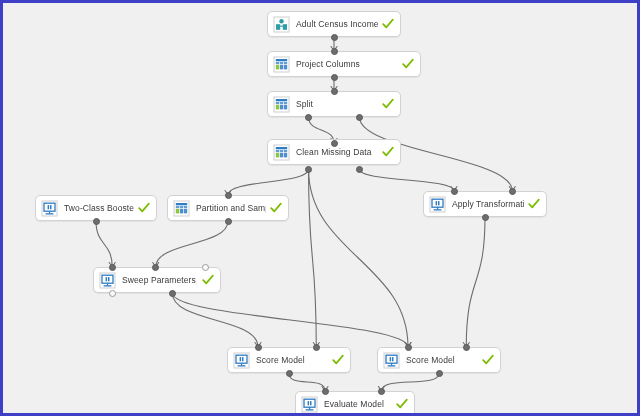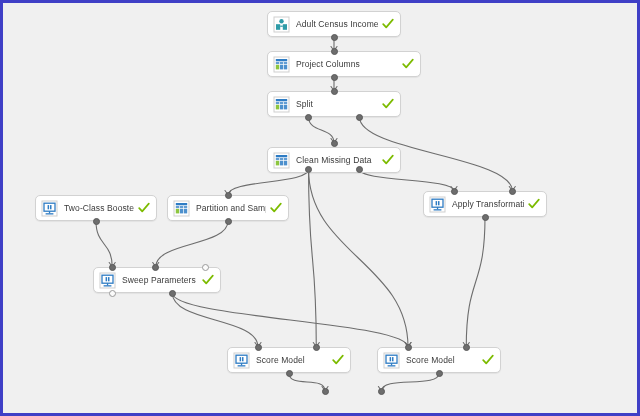--- a/index.html
+++ b/index.html
@@ -167,21 +167,21 @@
           <rect x="11" y="8.8" width="3.2" height="4.6" fill="#2e7cc4" opacity="0.85"></rect>
         </svg>
         <span class="node-label">Split</span>
         <svg viewBox="0 0 12 12" class="node-check">
           <path d="M1.2 6.2 L4.2 9.4 L10.8 1.6" fill="none" stroke="#7cbb00" stroke-width="1.7" stroke-linecap="round" stroke-linejoin="round"></path>
         </svg>
       </div>
       <div class="port filled" style="left: 327.5px; top: 84.5px;"></div>
       <div class="port filled" style="left: 302.04px; top: 110.5px;"></div>
       <div class="port filled" style="left: 352.96px; top: 110.5px;"></div>
-      <div class="node" style="left: 264px; top: 144px; width: 134px;">
+      <div class="node" style="left: 264px; top: 136px; width: 134px;">
         <svg viewBox="0 0 17 17" class="node-icon">
           <rect x="1" y="1" width="15" height="15" fill="#ffffff"></rect>
           <rect x="1" y="1" width="15" height="15" fill="none" stroke="#cfcfcf"></rect>
           <rect x="2.8" y="3" width="11.4" height="2.3" fill="#2e7cc4"></rect>
           <rect x="2.8" y="6" width="3.4" height="2.1" fill="#2e7cc4" opacity="0.75"></rect>
           <rect x="6.9" y="6" width="3.4" height="2.1" fill="#2e7cc4" opacity="0.75"></rect>
           <rect x="11" y="6" width="3.2" height="2.1" fill="#2e7cc4" opacity="0.75"></rect>
           <rect x="2.8" y="8.8" width="3.4" height="4.6" fill="#8ec63f"></rect>
           <rect x="6.9" y="8.8" width="3.4" height="4.6" fill="#2e7cc4" opacity="0.85"></rect>
           <rect x="11" y="8.8" width="3.2" height="4.6" fill="#2e7cc4" opacity="0.85"></rect>
@@ -296,17 +296,32 @@
           <rect x="4.6" y="13.2" width="7.8" height="1.3" fill="#2e7cc4"></rect>
         </svg>
         <span class="node-label">Score Model</span>
         <svg viewBox="0 0 12 12" class="node-check">
           <path d="M1.2 6.2 L4.2 9.4 L10.8 1.6" fill="none" stroke="#7cbb00" stroke-width="1.7" stroke-linecap="round" stroke-linejoin="round"></path>
         </svg>
       </div>
       <div class="port filled" style="left: 401.5px; top: 340.5px;"></div>
       <div class="port filled" style="left: 459.78px; top: 340.5px;"></div>
       <div class="port filled" style="left: 432.5px; top: 366.5px;"></div>
+      <div class="node" style="left: 292px; top: 388px; width: 120px;">
+        <svg viewBox="0 0 17 17" class="node-icon">
+          <rect x="1" y="1" width="15" height="15" fill="#ffffff"></rect>
+          <rect x="1" y="1" width="15" height="15" fill="none" stroke="#cfcfcf"></rect>
+          <rect x="3" y="3.2" width="11" height="8" fill="none" stroke="#2e7cc4" stroke-width="1.3"></rect>
+          <rect x="6.6" y="5.1" width="1.5" height="4.2" fill="#2e7cc4"></rect>
+          <rect x="9" y="5.1" width="1.5" height="4.2" fill="#2e7cc4"></rect>
+          <rect x="7.9" y="11.2" width="1.3" height="2.2" fill="#2e7cc4"></rect>
+          <rect x="4.6" y="13.2" width="7.8" height="1.3" fill="#2e7cc4"></rect>
+        </svg>
+        <span class="node-label">Evaluate Model</span>
+        <svg viewBox="0 0 12 12" class="node-check">
+          <path d="M1.2 6.2 L4.2 9.4 L10.8 1.6" fill="none" stroke="#7cbb00" stroke-width="1.7" stroke-linecap="round" stroke-linejoin="round"></path>
+        </svg>
+      </div>
       <div class="port filled" style="left: 318.5px; top: 384.5px;"></div>
       <div class="port filled" style="left: 374.9px; top: 384.5px;"></div>
       <div class="port open" style="left: 348.5px; top: 410.5px;"></div>
     </div>
 </div>
 
 </body></html>

